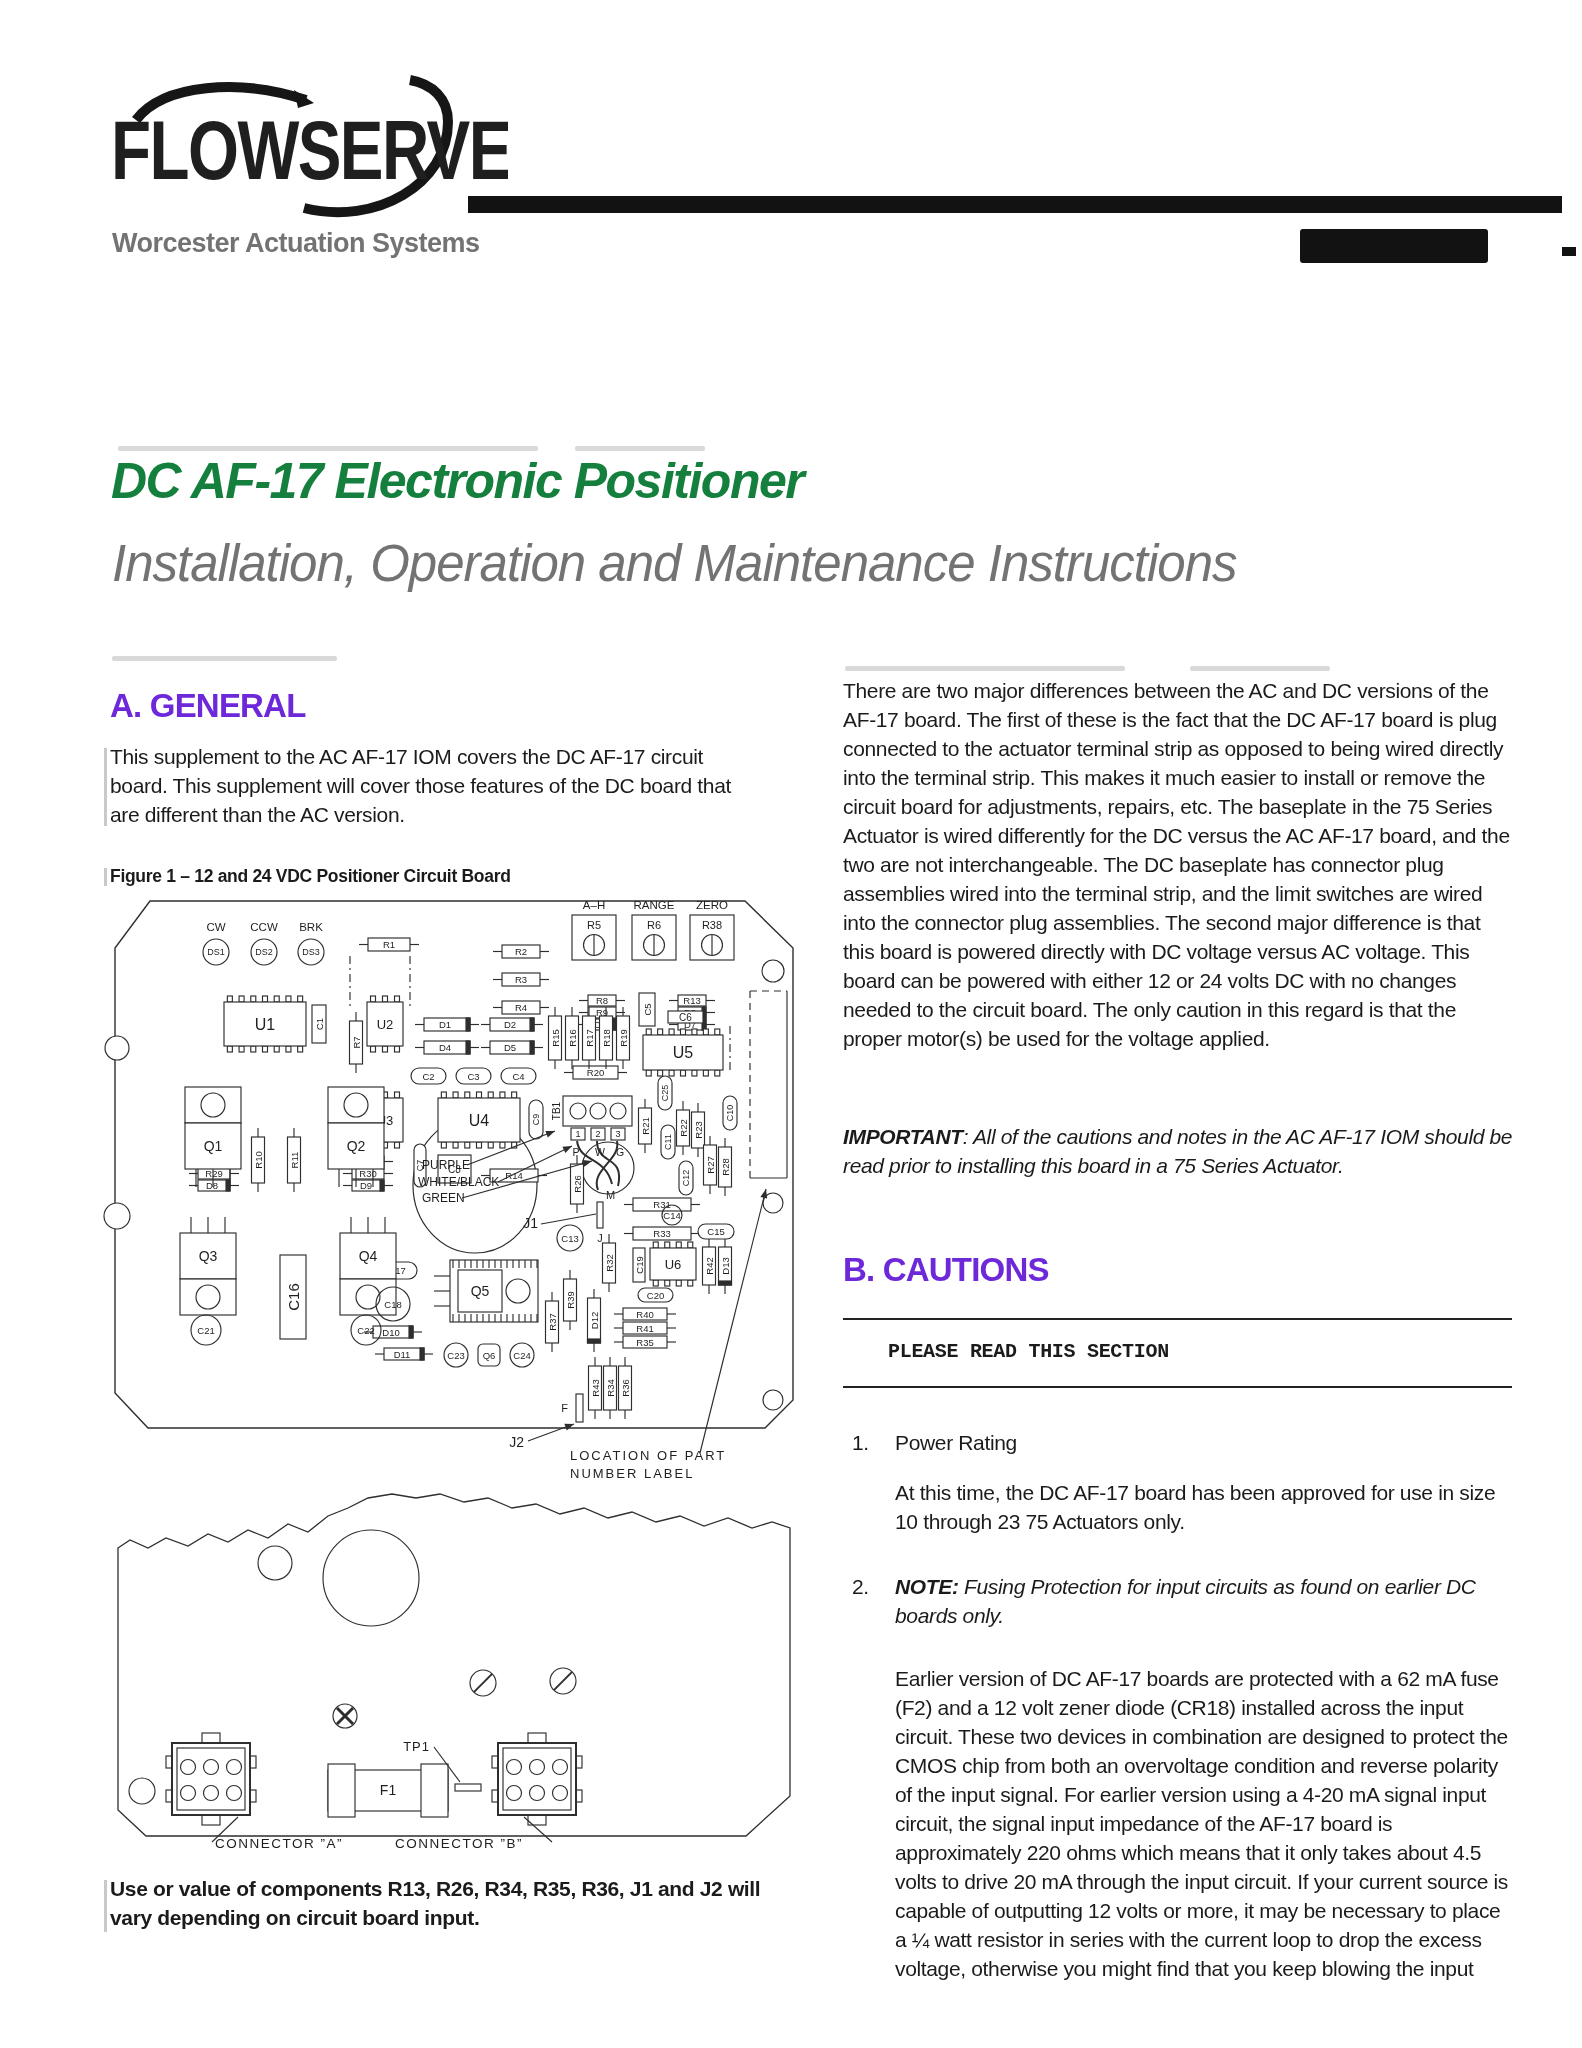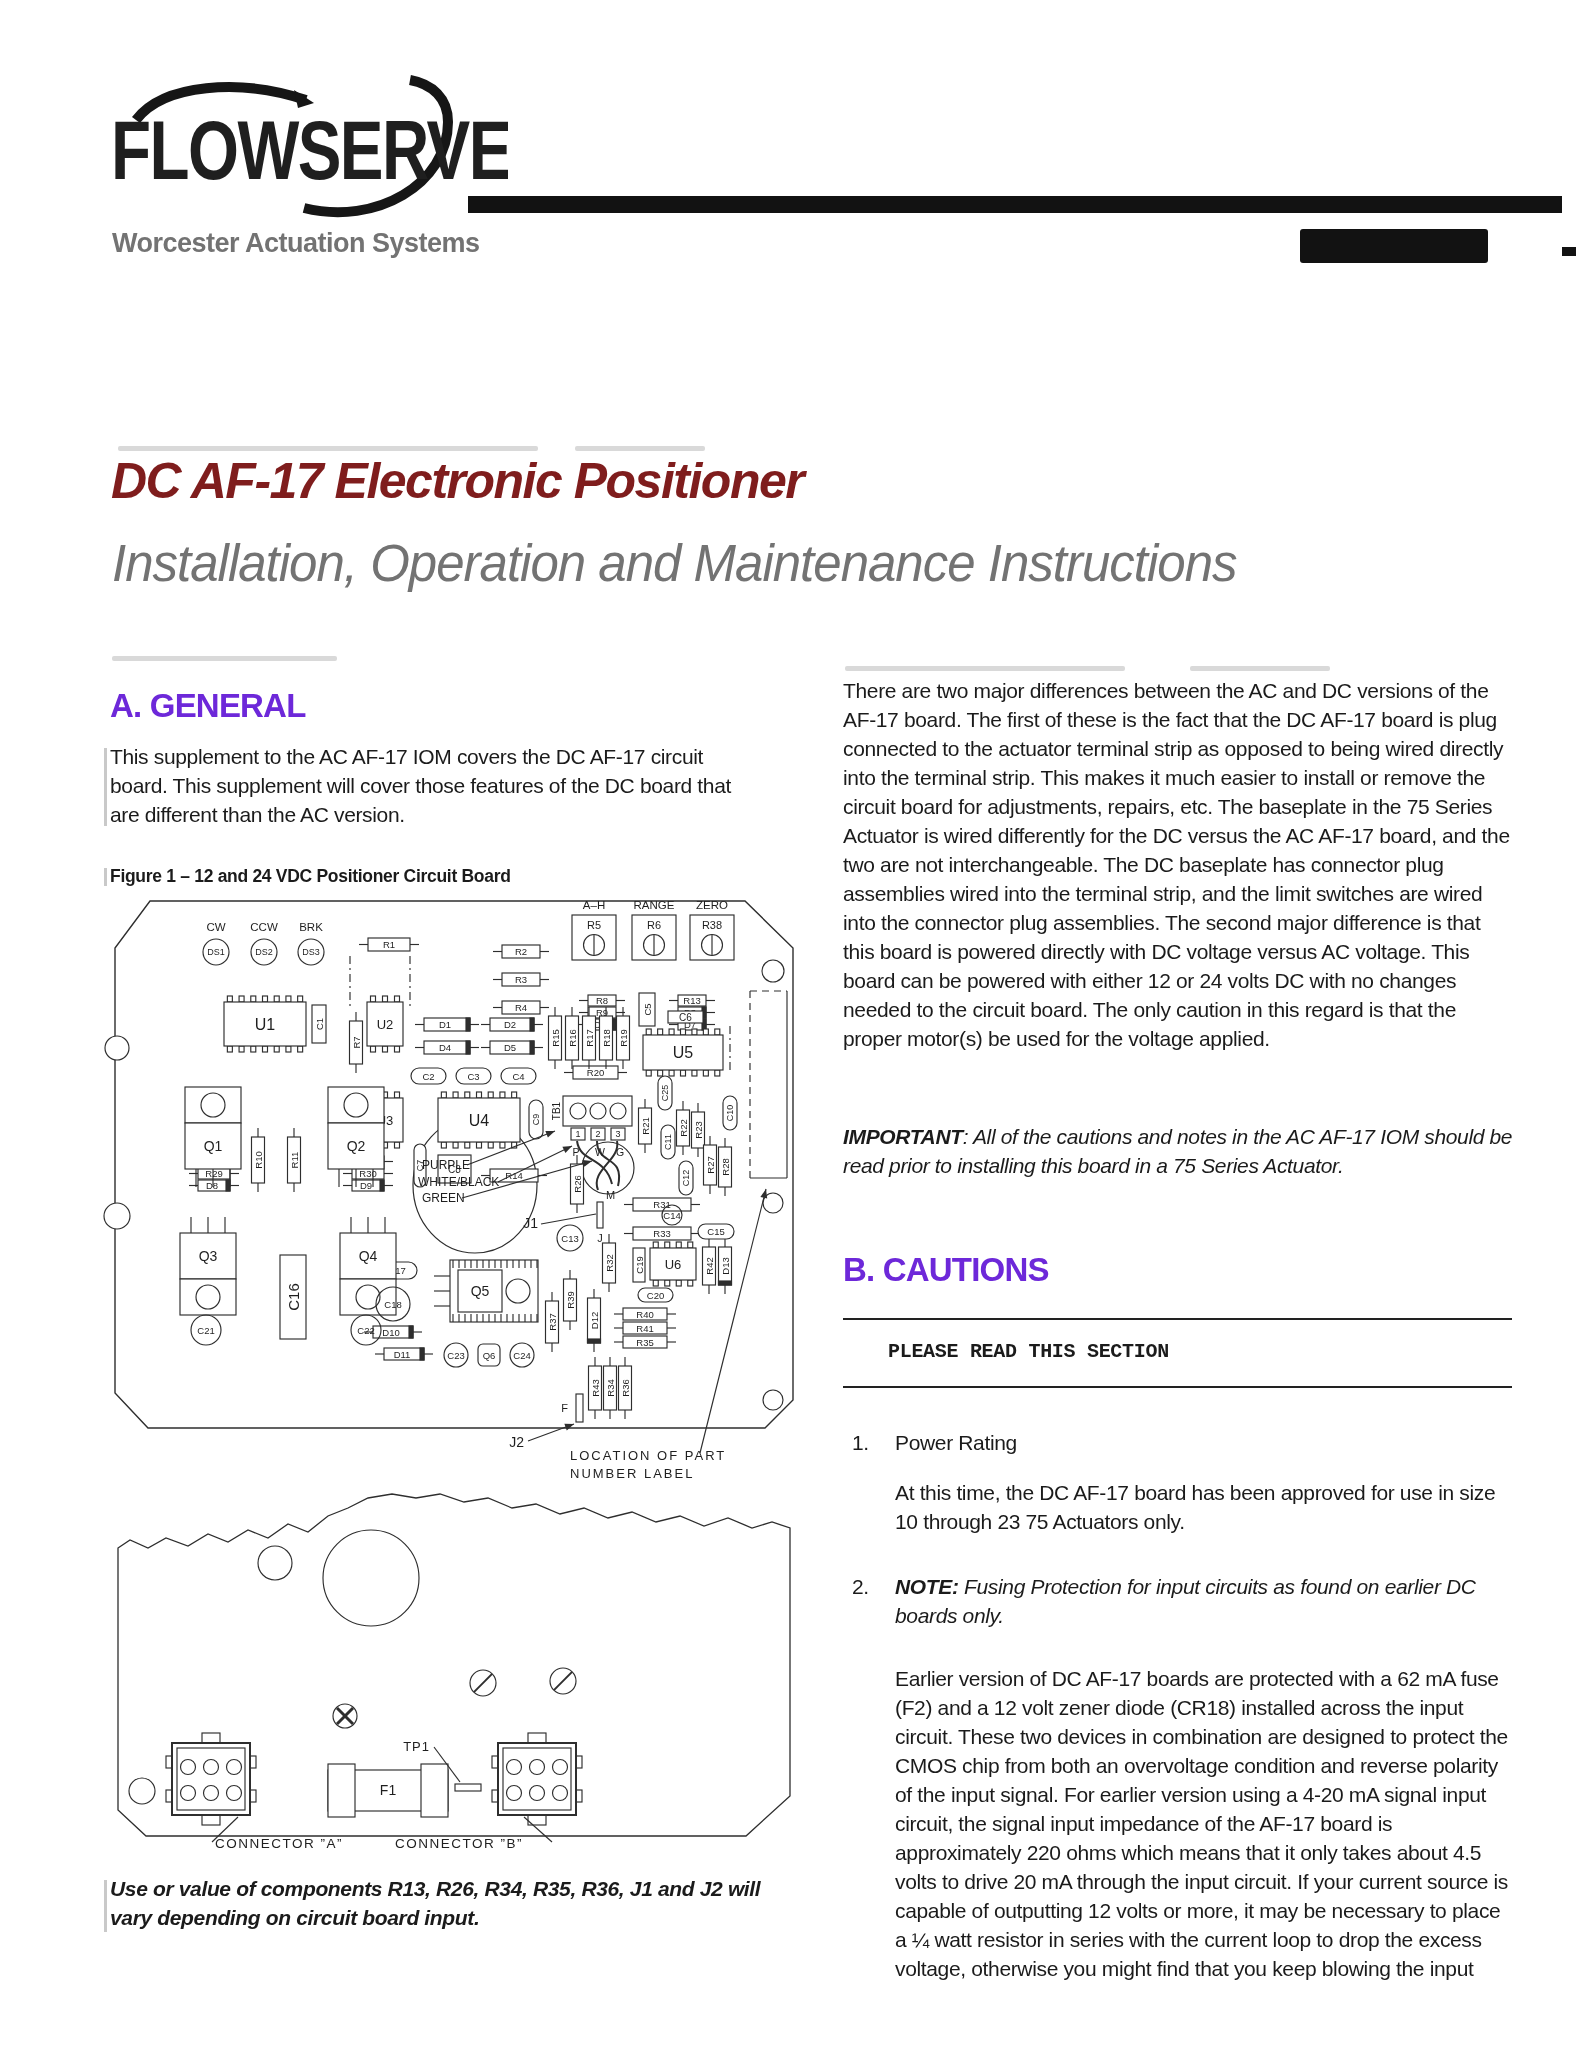--- a/index.html
+++ b/index.html
@@ -2,21 +2,21 @@
 <html><head>
 <meta charset="utf-8">
 <style>
   html,body{margin:0;padding:0;background:#ffffff;}
   body{width:1582px;height:2048px;position:relative;font-family:"Liberation Sans",sans-serif;color:#1b1b1b;overflow:hidden;}
   .abs{position:absolute;}
   .tagline{font-weight:bold;font-size:27px;letter-spacing:-0.5px;color:#737373;}
   .thick-rule{background:#121212;}
   .badge{background:#121212;border-radius:3px;color:#aaa;font-size:12px;text-align:center;overflow:hidden;}
   .edge-dash{background:#121212;}
-  .doc-title{font-size:50px;font-weight:bold;font-style:italic;letter-spacing:-1.5px;color:#7f1d1d;}
+  .doc-title{font-size:50px;font-weight:bold;font-style:italic;letter-spacing:-1.5px;color:#15803d;}
   .doc-subtitle{font-size:51px;font-style:italic;letter-spacing:-1px;color:#737373;text-align:center;}
   .h1{font-size:33px;font-weight:bold;letter-spacing:-0.8px;color:#6d28d9;margin-top:25px;}
   .body-txt{font-size:21px;line-height:29px;letter-spacing:-0.35px;}
   .fig-caption{font-size:17.5px;font-weight:bold;letter-spacing:-0.3px;}
   .note-txt{font-size:21px;line-height:29px;font-weight:bold;letter-spacing:-0.35px;}
   .rule{background:#222;height:2px;}
   .please{font-size:20px;font-weight:bold;letter-spacing:-0.3px;}
   .it{font-style:italic;}
   .bi{font-style:italic;font-weight:bold;}
   .list-row{position:absolute;}
@@ -602,21 +602,21 @@
         <rect x="321" y="866" width="27" height="53" stroke="#2e2e2e" stroke-width="1.15" fill="#fff"></rect>
         <text x="288" y="892" font-size="14" text-anchor="middle" dominant-baseline="central">F1</text>
         <rect x="355" y="886" width="26" height="7" stroke="#2e2e2e" stroke-width="1.15" fill="#fff"></rect>
         <text x="330" y="853" font-size="13" text-anchor="end" letter-spacing="1px">TP1</text>
         <line x1="112" y1="944" x2="138" y2="919" stroke="#2e2e2e" stroke-width="1.15"></line>
         <line x1="452" y1="944" x2="424" y2="919" stroke="#2e2e2e" stroke-width="1.15"></line>
         <line x1="334" y1="849" x2="360" y2="884" stroke="#2e2e2e" stroke-width="1.15"></line>
       </svg>
   </div>
 
-  <div class="abs note-txt" style="left:110px;top:1874px;width:662px;font-style:italic;">Use or value of components R13, R26, R34, R35, R36, J1 and J2 will vary depending on circuit board input.</div>
+  <div class="abs note-txt" style="left:110px;top:1874px;width:662px;">Use or value of components R13, R26, R34, R35, R36, J1 and J2 will vary depending on circuit board input.</div>
 
   <div class="abs body-txt" style="left:843px;top:676px;width:672px;">There are two major differences between the AC and DC versions of the AF-17 board. The first of these is the fact that the DC AF-17 board is plug connected to the actuator terminal strip as opposed to being wired directly into the terminal strip. This makes it much easier to install or remove the circuit board for adjustments, repairs, etc. The baseplate in the 75 Series Actuator is wired differently for the DC versus the AC AF-17 board, and the two are not interchangeable. The DC baseplate has connector plug assemblies wired into the terminal strip, and the limit switches are wired into the connector plug assemblies. The second major difference is that this board is powered directly with DC voltage versus AC voltage. This board can be powered with either 12 or 24 volts DC with no changes needed to the circuit board. The only caution in this regard is that the proper motor(s) be used for the voltage applied.</div>
 
   <div class="abs body-txt" style="left:843px;top:1122px;width:672px;">
     <span class="bi">IMPORTANT</span><span class="it">: All of the cautions and notes in the AC AF-17 IOM should be read prior to installing this board in a 75 Series Actuator.</span>
   </div>
 
   <div class="abs h1" style="left:843px;top:1226px;">B. CAUTIONS</div>
 
   <div class="abs rule" style="left:843px;top:1318px;width:669px;"></div>

